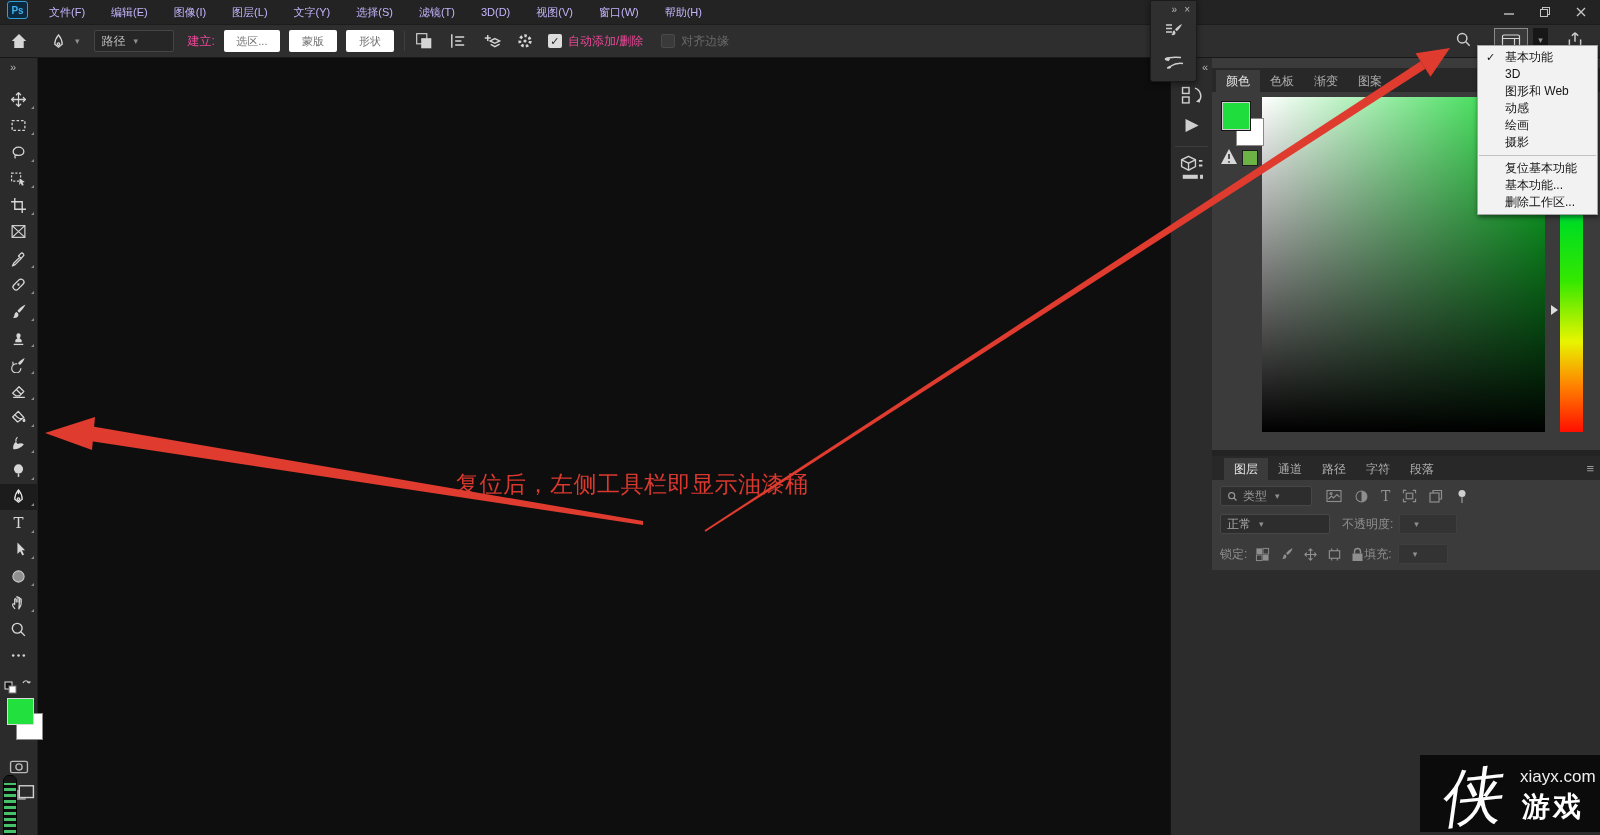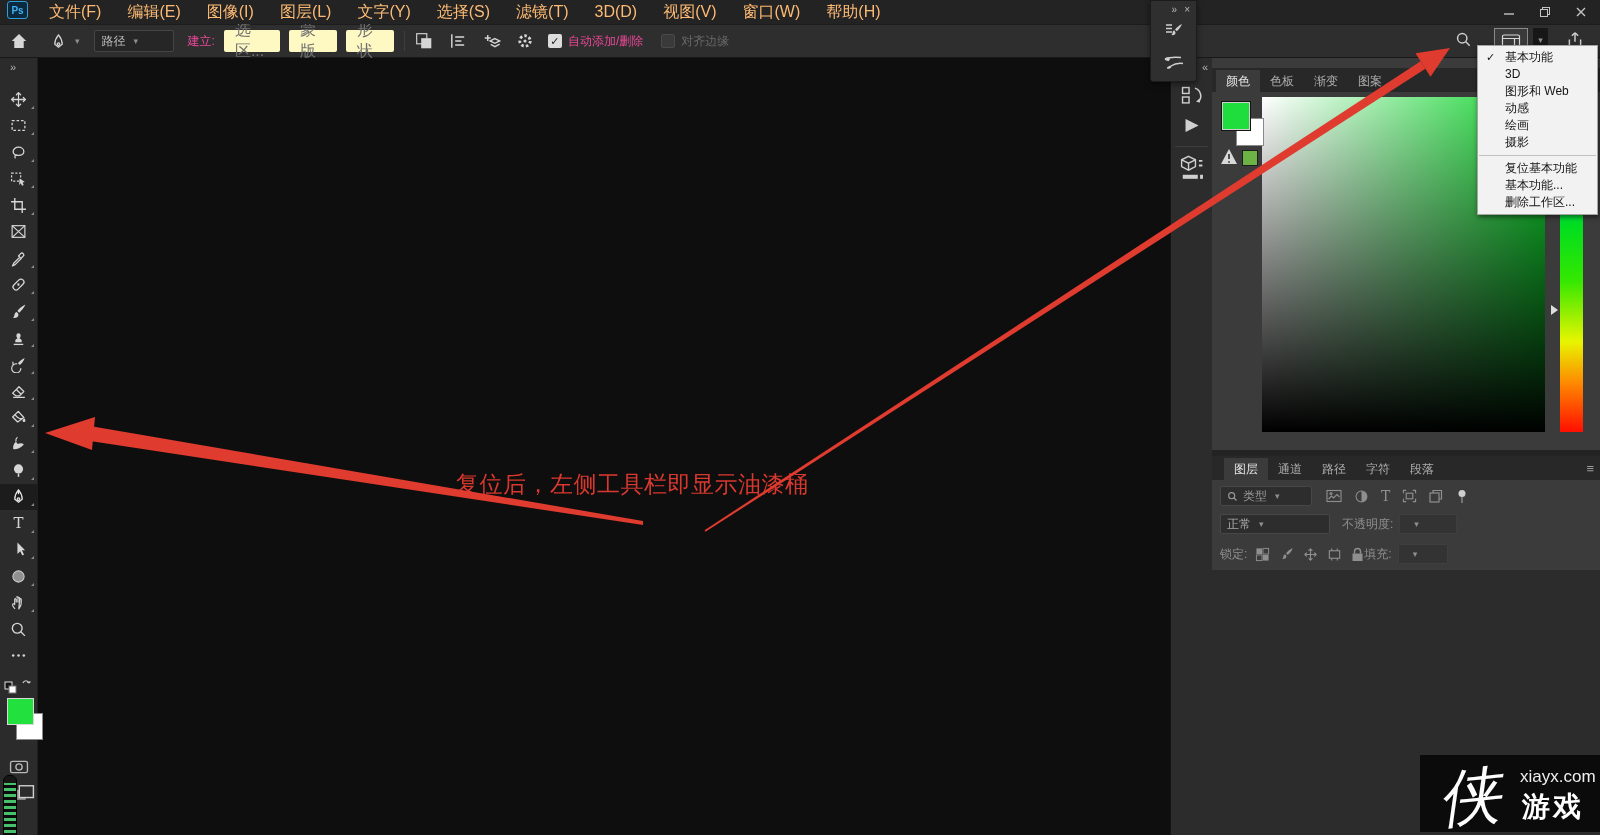--- a/index.html
+++ b/index.html
@@ -7,32 +7,32 @@
        font-family:"Liberation Sans",sans-serif;color:#ccc;}
   .abs{position:absolute;}
   svg{display:block;}
 
   
   .titlebar{position:absolute;left:0;top:0;width:1600px;height:24px;background:#232323;
             display:flex;align-items:center;z-index:10;}
   .pslogo{width:19px;height:16px;margin:0 8px 4px 7px;background:#0b2a40;border:1px solid #2f9fd6;
           border-radius:3px;color:#3fb1f0;font-size:10px;font-weight:bold;
           display:flex;align-items:center;justify-content:center;}
-  .menu-item{padding:0 13px;font-size:16px;color:#fdba74;line-height:24px;white-space:nowrap;}
+  .menu-item{padding:0 13px;font-size:11px;color:#c4b5fd;line-height:24px;white-space:nowrap;}
   .winbtns{position:absolute;right:8px;top:0;height:24px;display:flex;gap:14px;align-items:center;}
   .winbtn{width:22px;height:18px;display:flex;align-items:center;justify-content:center;}
 
   
   .optionsbar{position:absolute;left:0;top:24px;width:1600px;height:34px;background:#2e2e2e;
               border-top:1px solid #1c1c1c;border-bottom:1px solid #181818;box-sizing:border-box;
               display:flex;align-items:center;z-index:9;}
   .field{height:22px;background:#262626;border:1px solid #454545;border-radius:2px;
          display:flex;align-items:center;font-size:12px;color:#bdbdbd;padding:0 7px;box-sizing:border-box;}
   .chev{font-size:9px;color:#8f8f8f;margin-left:8px;}
-  .obtn{height:22px;background:#fef9c3;border-radius:2px;color:#717171;font-size:16px;
+  .obtn{height:22px;background:#ffffff;border-radius:2px;color:#717171;font-size:11px;
         display:flex;align-items:center;padding:0 11px;}
   .osep{width:1px;height:20px;background:#3e3e3e;margin:0 10px;}
   .olabel{font-size:12px;color:#ec4899;}
   .cb{width:14px;height:14px;background:#dcdcdc;border-radius:2px;color:#1c1c1c;font-size:11px;
       display:flex;align-items:center;justify-content:center;margin-right:6px;}
   .cb.off{background:#3a3a3a;border:1px solid #4a4a4a;box-sizing:border-box;}
   .dim{color:#6a6a6a;}
 
   
   .toolbar{position:absolute;left:0;top:58px;width:38px;height:777px;background:#2b2b2b;

